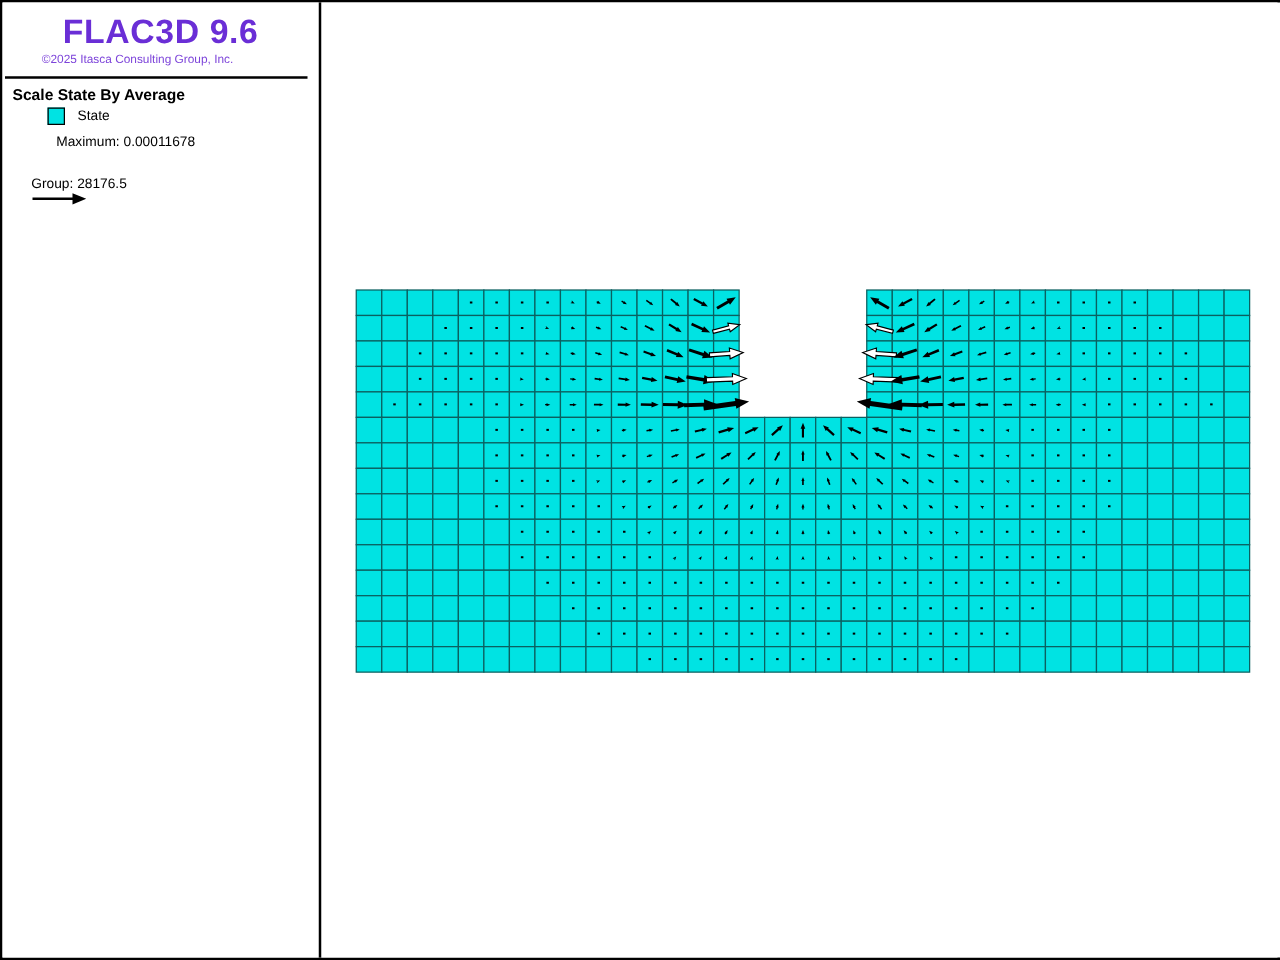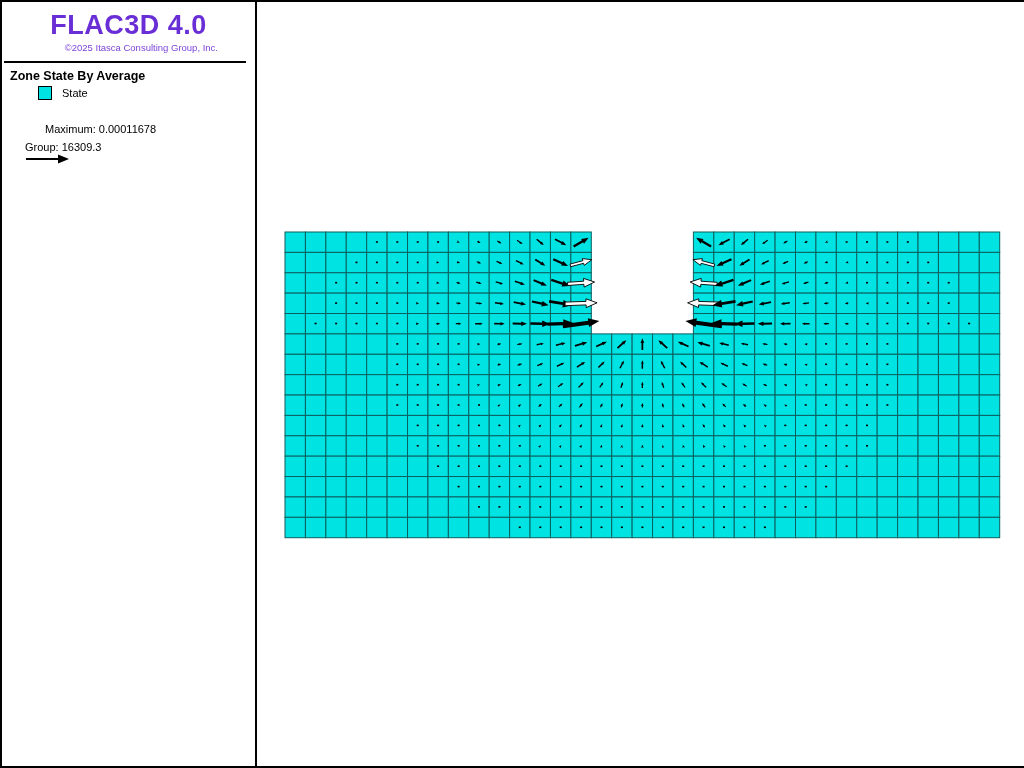--- a/index.html
+++ b/index.html
@@ -24,21 +24,21 @@
     position: absolute; left: 253px; top: 0; width: 2px; height: 764px;
     background: #000000; z-index: 3;
   }
   .app-title {
     position: absolute; left: 0; top: 8px; width: 253px;
     text-align: center; font-size: 27px; font-weight: bold;
     letter-spacing: 0.5px;
   }
   .app-copyright {
     position: absolute; left: 0; top: 40px; width: 216px;
-    text-align: right; font-size: 9.5px;
+    text-align: center; font-size: 9.5px;
   }
   .sidebar-rule {
     position: absolute; left: 2px; top: 59px; width: 242px; height: 2px;
     background: #000000;
   }
   .legend-heading {
     position: absolute; left: 8px; width: 240px;
     font-size: 12.5px; font-weight: bold; color: #000000;
   }
   #legend-zone-state-heading { top: 67px; }
@@ -49,51 +49,51 @@
     border: 1px solid #000000; display: inline-block;
   }
   .swatch-label {
     position: absolute; left: 24px; top: 1px; font-size: 11px; color: #000000;
     white-space: nowrap;
   }
   .legend-line {
     position: absolute; left: 23px; width: 220px; font-size: 11px; color: #000000;
     white-space: nowrap;
   }
-  #legend-maximum { top: 121px; padding-left: 20px; }
+  #legend-maximum { top: 106px; padding-left: 20px; }
   #legend-scale { top: 139px; }
   #legend-arrow { position: absolute; left: 23px; top: 150px; }
   
   #plot-area {
     position: absolute; left: 255px; top: 0; width: 767px; height: 764px;
     background: #ffffff; z-index: 1;
   }
   #mesh-svg { position: absolute; left: 0; top: 0; }
 </style>
 </head>
 <body>
 
 <div id="window">
 
   <div id="sidebar">
-    <div class="app-title" style="color: rgb(106, 46, 214);">FLAC3D 4.0</div>
+    <div class="app-title" style="color: rgb(106, 46, 214);">FLAC3D 9.6</div>
     <div class="app-copyright" style="color: rgb(125, 68, 218);">©2025 Itasca Consulting Group, Inc.</div>
     <div class="sidebar-rule"></div>
 
-    <div class="legend-heading" id="legend-zone-state-heading">Zone State By Average</div>
+    <div class="legend-heading" id="legend-zone-state-heading">Scale State By Average</div>
 
     <div class="swatch-row">
       <span class="swatch" id="none-swatch" style="background: rgb(0, 227, 227);"></span>
       <span class="swatch-label">State</span>
     </div>
 
 
     <div class="legend-line" id="legend-maximum"><span>Maximum:</span>&nbsp;<span>0.00011678</span></div>
 
-    <div class="legend-line" id="legend-scale"><span>Group:</span>&nbsp;<span>16309.3</span></div>
+    <div class="legend-line" id="legend-scale"><span>Group:</span>&nbsp;<span>28176.5</span></div>
 
     <svg id="legend-arrow" width="46" height="14" viewBox="0 0 46 14">
       <line x1="1" y1="7" x2="34" y2="7" stroke="#000" stroke-width="2"></line>
       <polygon points="33,2.5 44,7 33,11.5" fill="#000"></polygon>
     </svg>
   </div>
 
   <div id="divider"></div>
 
   <div id="plot-area">

